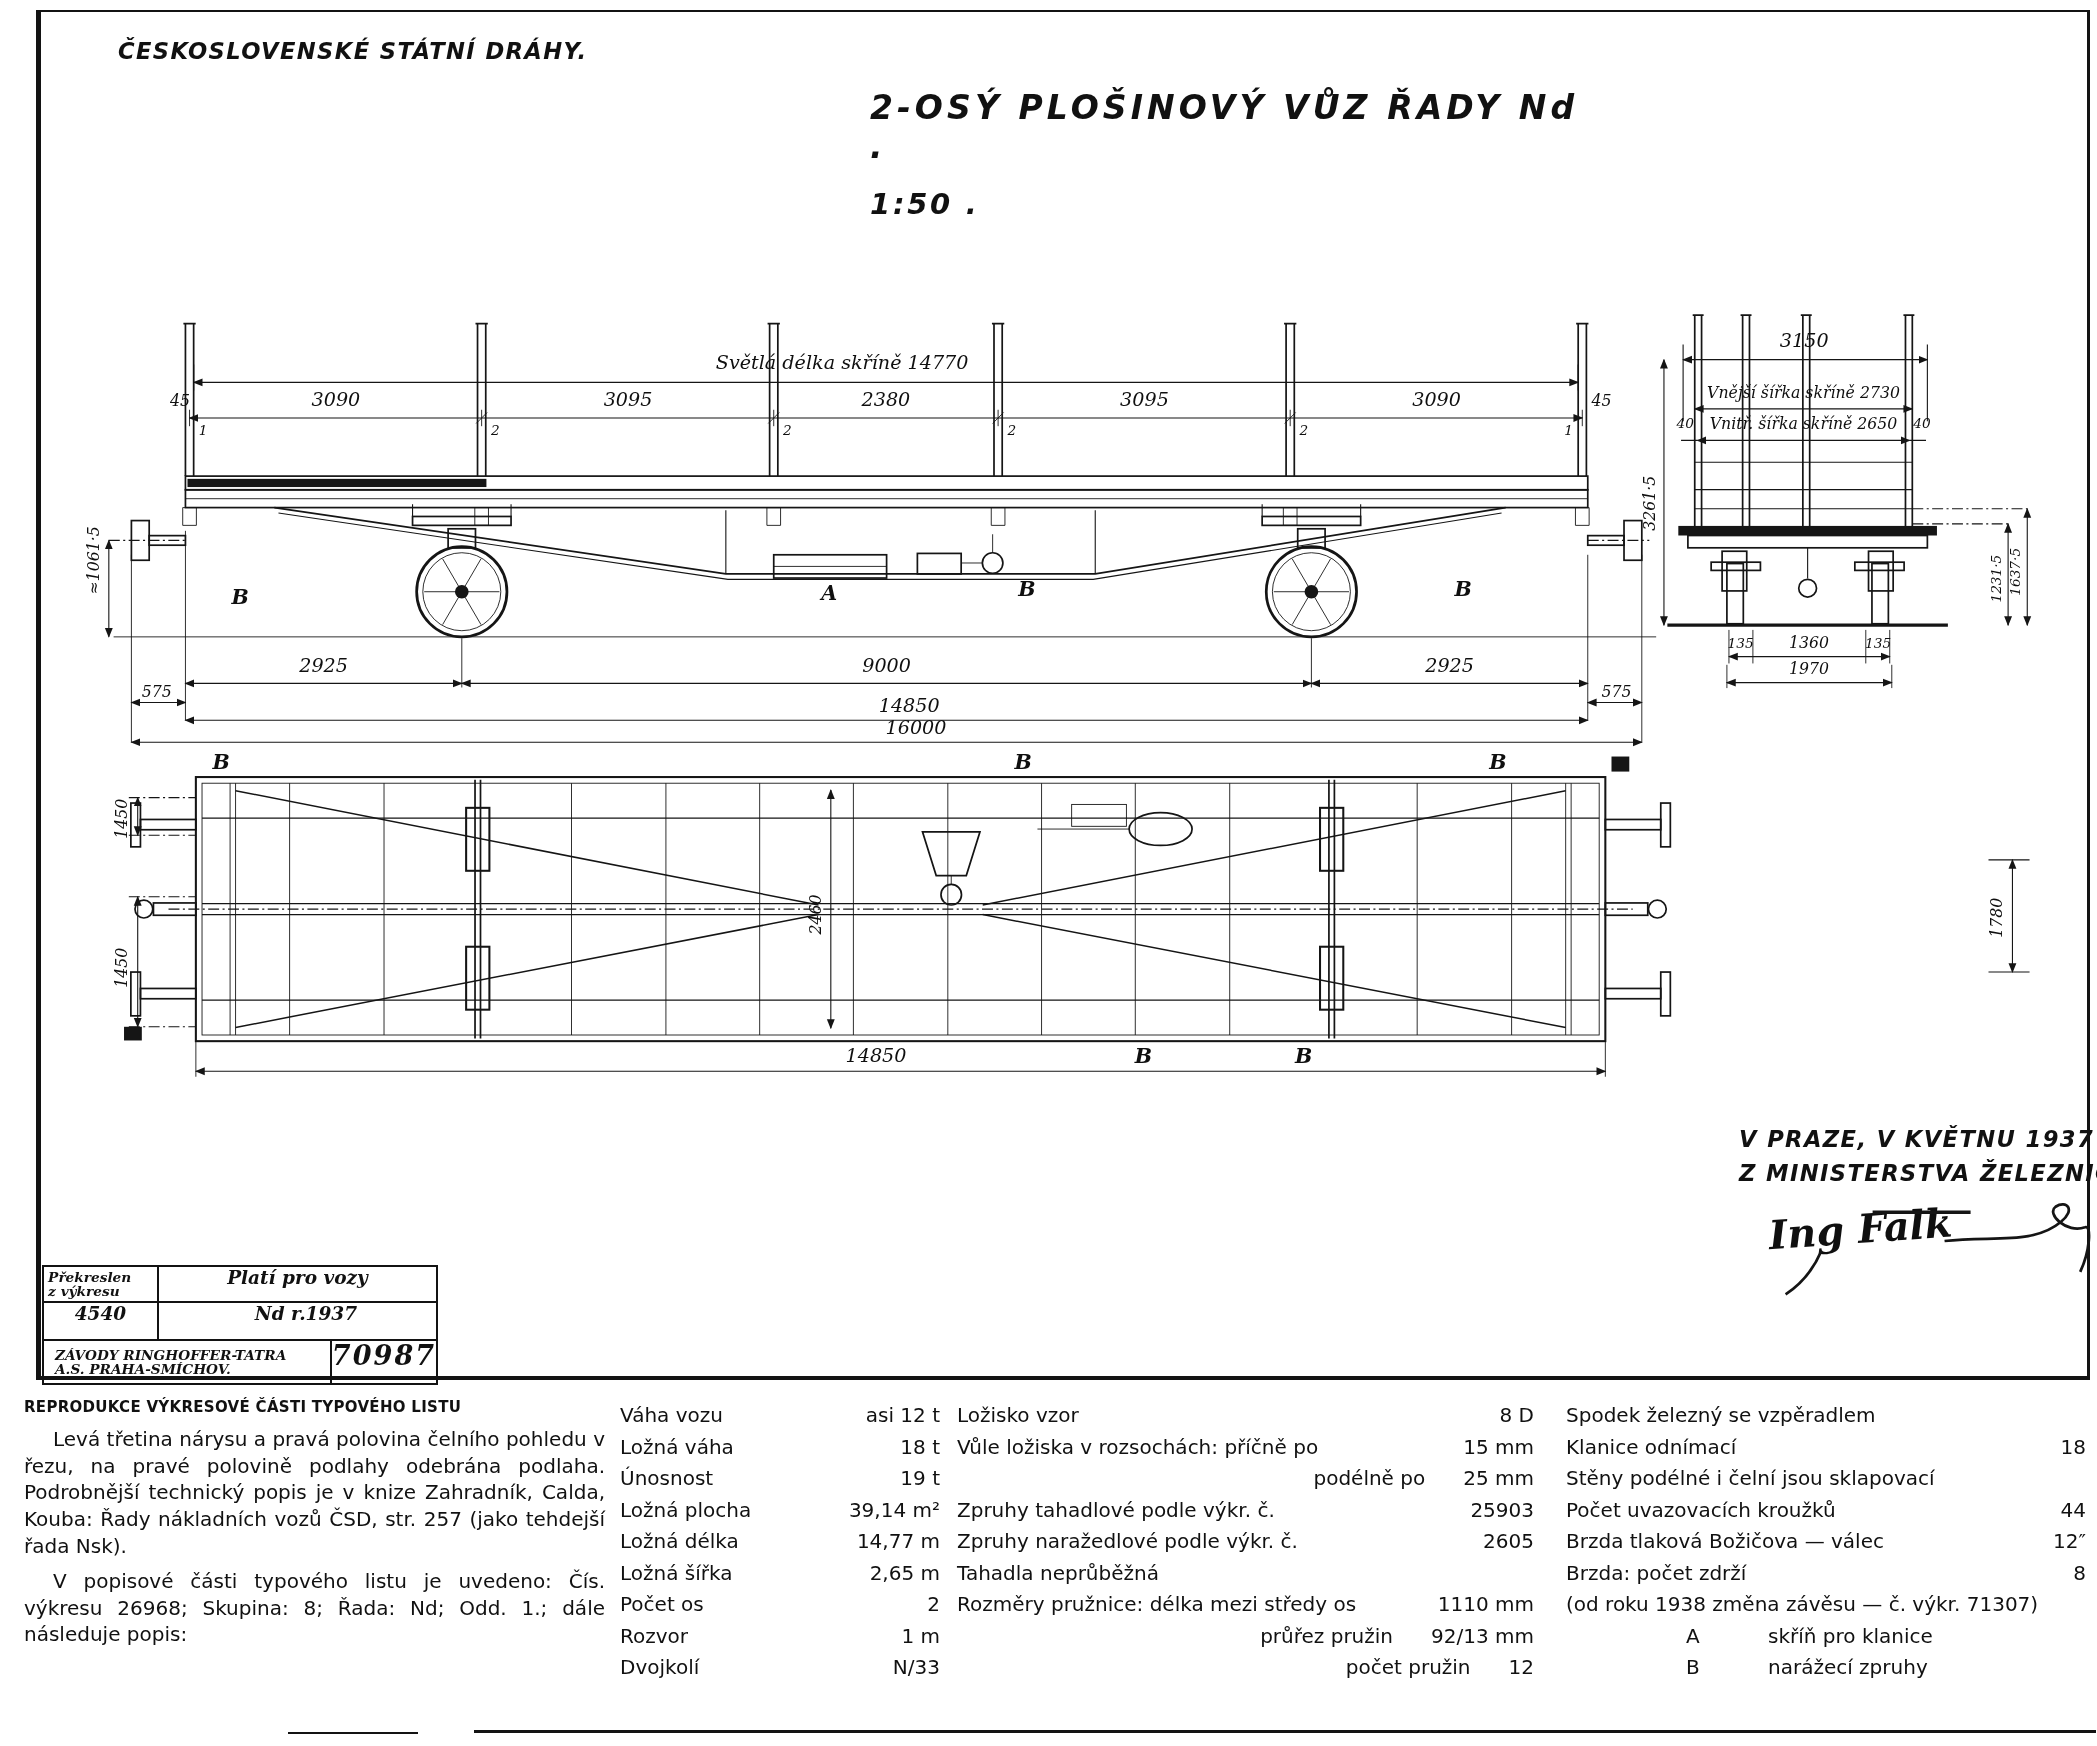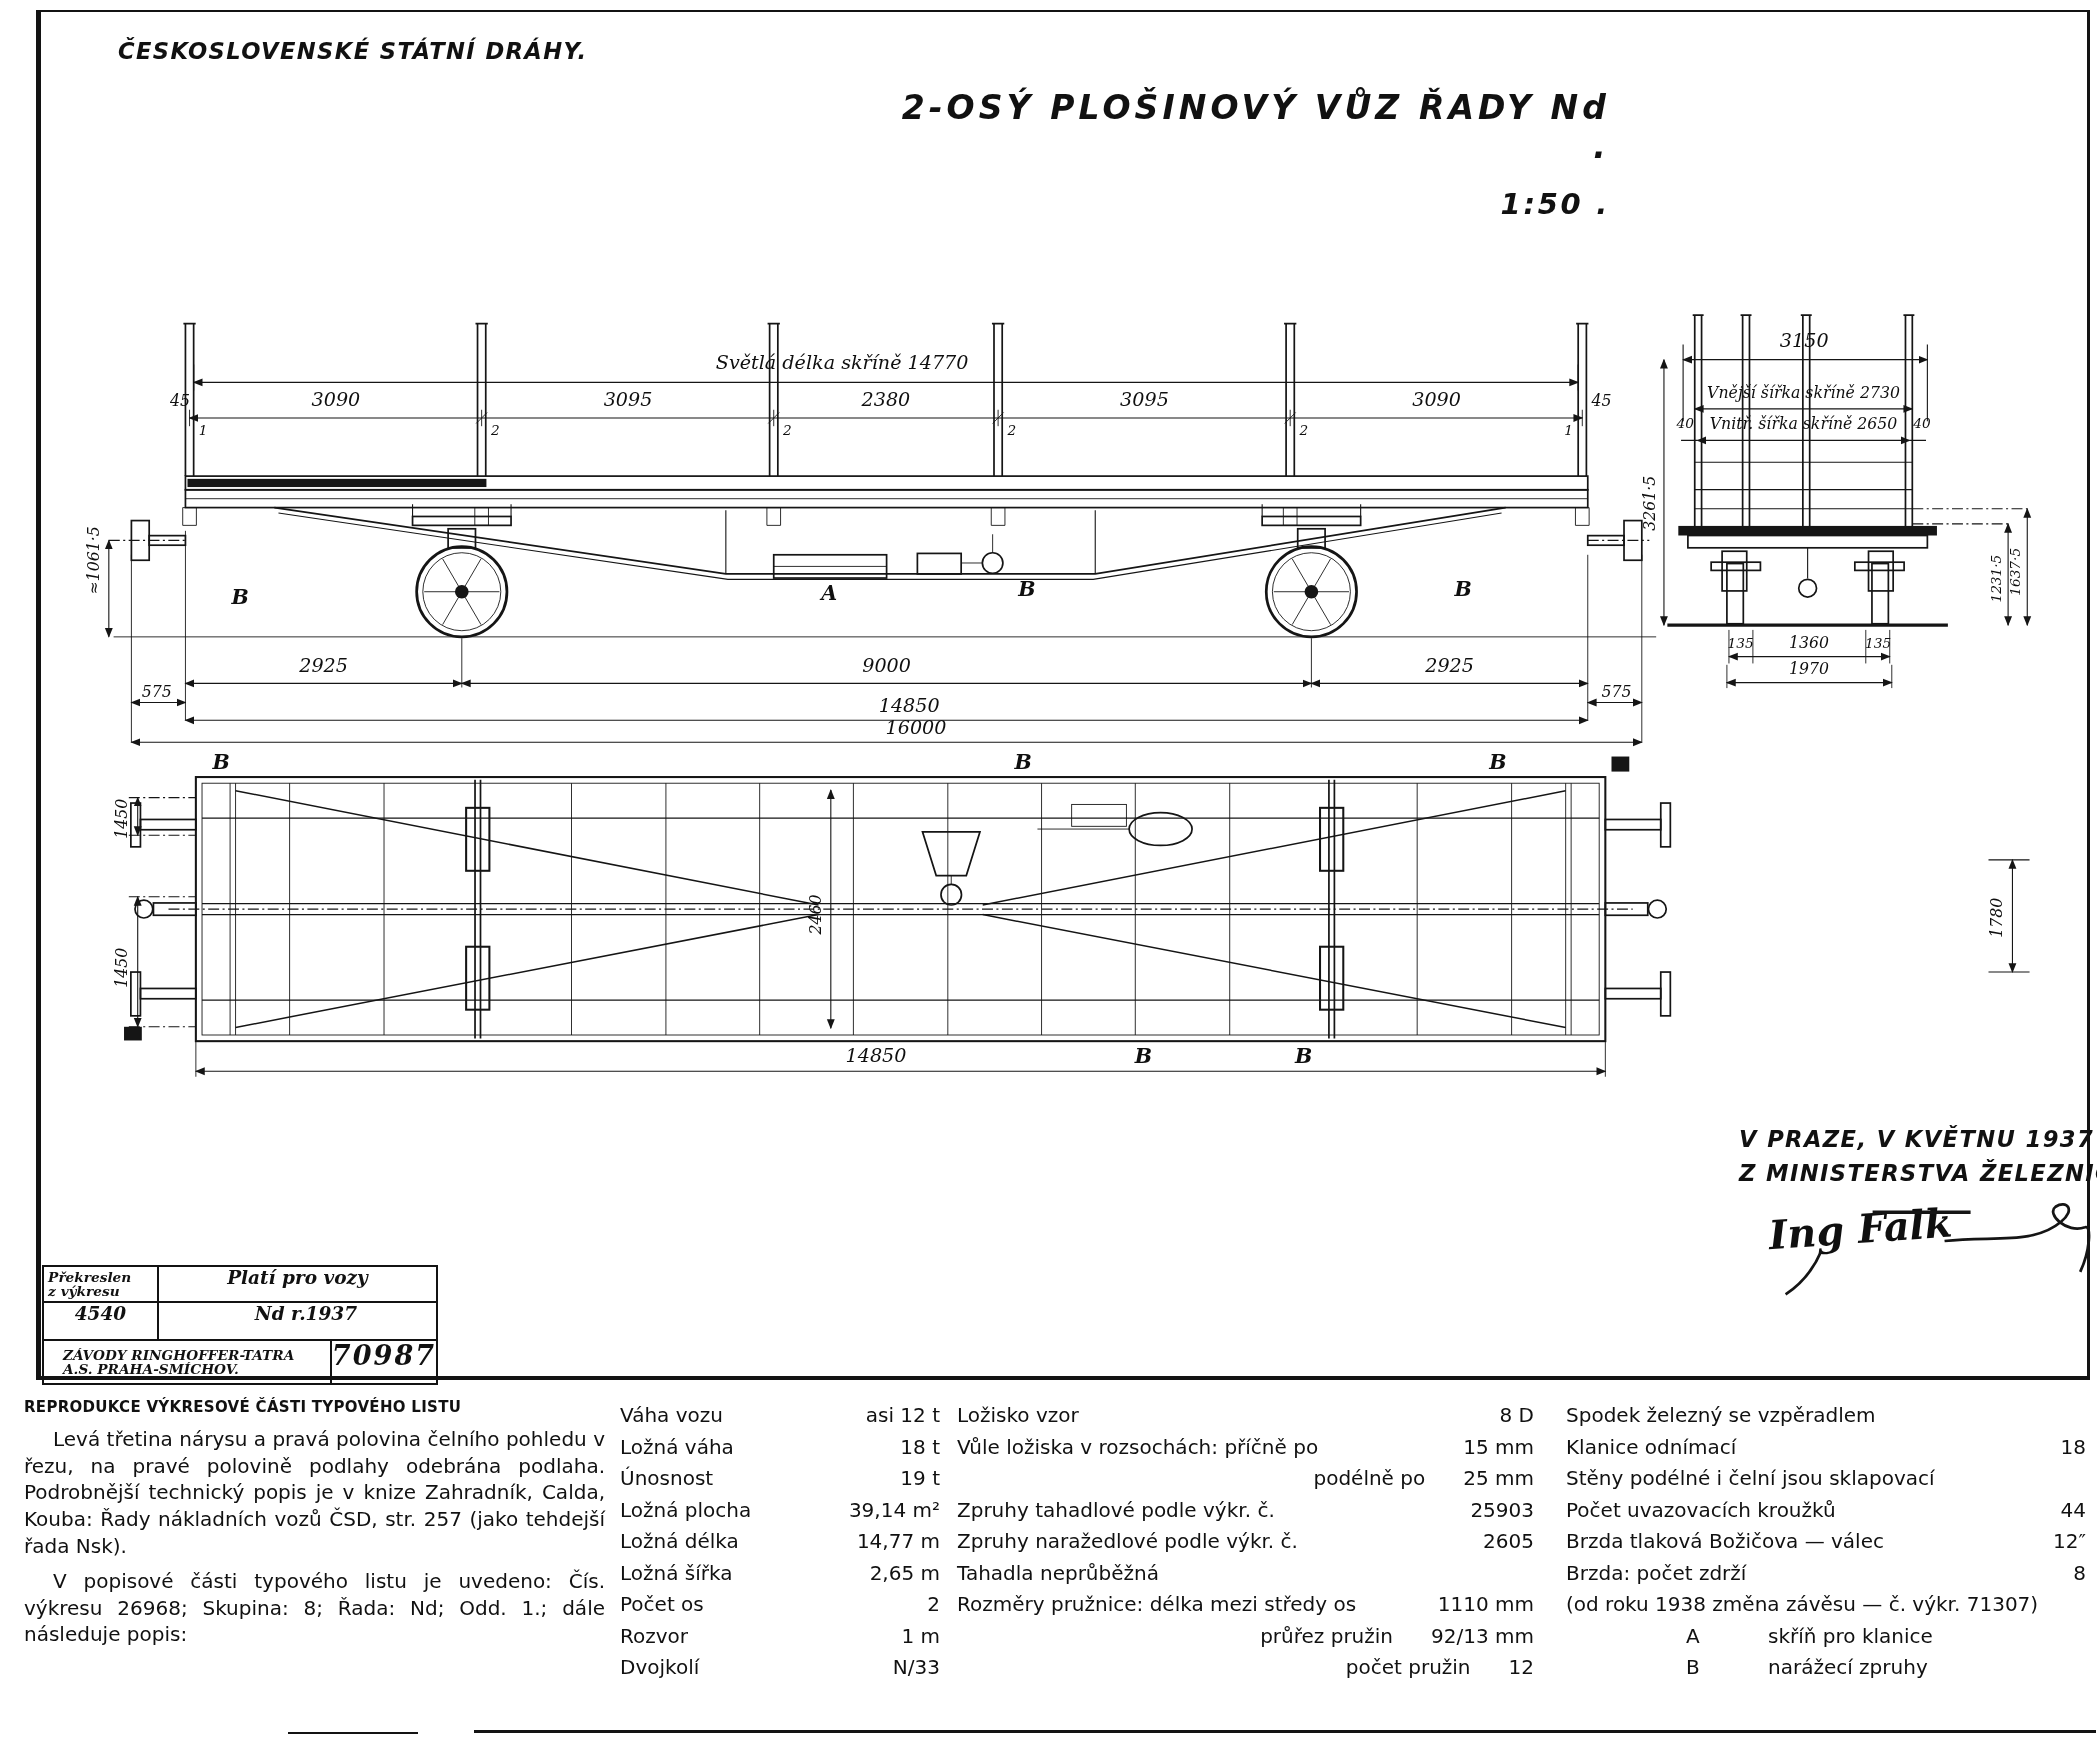--- a/index.html
+++ b/index.html
@@ -4,21 +4,21 @@
 <style>
   *{margin:0;padding:0;box-sizing:border-box}
   html,body{background:#fff}
   body{width:2097px;height:1747px;position:relative;overflow:hidden;
        font-family:"DejaVu Sans",sans-serif;color:#111}
   .abs{position:absolute}
   .sheet{left:36px;top:9.6px;width:2054px;height:1370px;
          border-top:2.7px solid #131313;border-left:5.5px solid #131313;
          border-right:3.4px solid #131313;border-bottom:4.1px solid #131313}
   .org{left:118px;top:38px;font-size:22.6px;font-weight:bold;font-style:italic;letter-spacing:1.4px}
-  .titleblk{left:870px;top:88px;width:740px;text-align:right}
+  .titleblk{left:870px;top:88px;width:740px;text-align:left}
   .title{font-size:33px;font-weight:bold;font-style:italic;letter-spacing:4.1px}
   .scale{font-size:29px;font-weight:bold;font-style:italic;letter-spacing:2.7px;margin-top:20.5px}
   svg.drawing{position:absolute;overflow:visible}
   .o{stroke:#151515;stroke-width:2.5;fill:none}
   .t{stroke:#151515;stroke-width:5;fill:none}
   .w{stroke:#151515;stroke-width:1.3;fill:none}
   .d{stroke:#151515;stroke-width:1.6;fill:none}
   .dsh{stroke-dasharray:16 5 3 5}
   text{fill:#0f0f0f}
   .dim{font:italic 28px "DejaVu Serif",serif}
@@ -342,21 +342,21 @@
 </div>
 
 <div class="abs stamp">
   <div class="c-small">
     <span>Překreslen</span>
     <span>z výkresu</span>
   </div>
   <div class="c-med noR" style="grid-column:2/4">Platí pro vozy</div>
   <div class="c-med">4540</div>
   <div class="c-med noR c-left" style="grid-column:2/4;padding-left:21px">Nd r.1937</div>
-  <div class="c-small noB c-left" style="grid-column:1/3;align-items:flex-start;padding-left:19px">
+  <div class="c-small noB c-left" style="grid-column:1/3;align-items:flex-start;padding-left:11px">
     <span>ZÁVODY RINGHOFFER-TATRA</span>
     <span>A.S. PRAHA-SMÍCHOV.</span>
   </div>
   <div class="c-big noR noB">70987</div>
 </div>
 
 <div class="abs notes">
   <h1>REPRODUKCE VÝKRESOVÉ ČÁSTI TYPOVÉHO LISTU</h1>
   <p>Levá třetina nárysu a pravá polovina čelního pohledu v řezu, na pravé polovině podlahy odebrána podlaha. Podrobnější technický popis je v knize Zahradník, Calda, Kouba: Řady nákladních vozů ČSD, str. 257 (jako tehdejší řada Nsk).</p>
   <p>V popisové části typového listu je uvedeno: Čís. výkresu 26968; Skupina: 8; Řada: Nd; Odd. 1.; dále následuje popis:</p>

